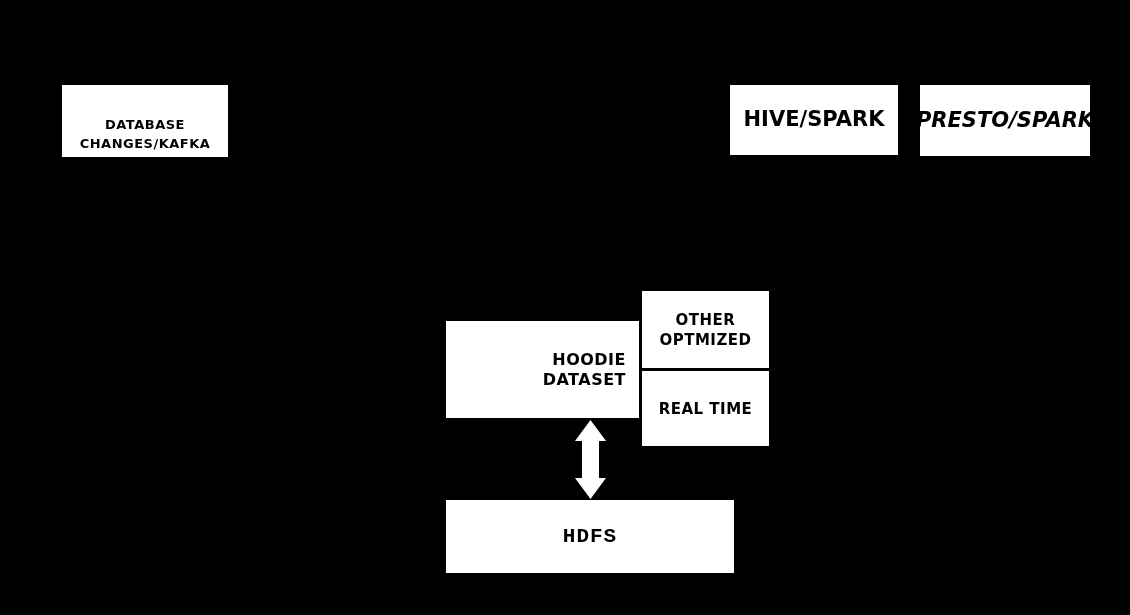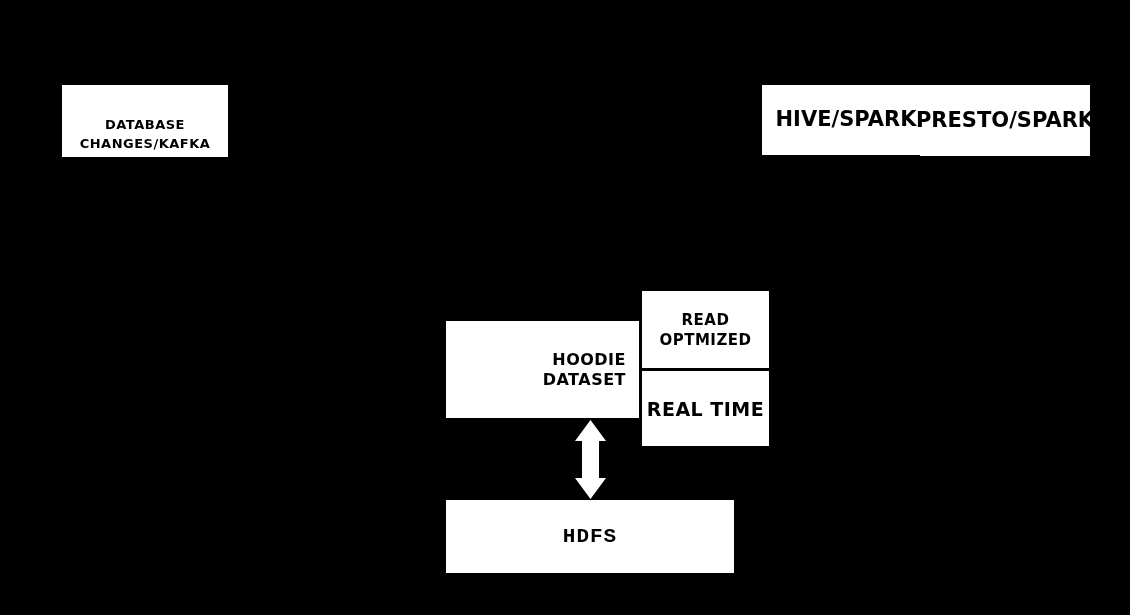--- a/index.html
+++ b/index.html
@@ -30,36 +30,36 @@
     white-space: pre-line;
     letter-spacing: 0.5px;
     line-height: 1.4;
   }
   
   #box-database-changes { left: 62px;  top: 85px; width: 166px; height: 72px; }
   #box-database-changes .label { font-size: 13px; line-height: 19px; margin-top: 44px; }
   #box-other-hoodie     { left: 281px; top: 85px; width: 169px; height: 71px; }
   #box-other-hoodie .label { font-size: 13px; line-height: 19px; }
   
-  #box-hive-spark   { left: 730px; top: 85px; width: 168px; height: 70px; margin-left: 32px; }
+  #box-hive-spark   { left: 730px; top: 85px; width: 168px; height: 70px; }
   #box-hive-spark .label { font-size: 21px; letter-spacing: 0; }
   #box-presto-spark { left: 920px; top: 85px; width: 170px; height: 71px; }
-  #box-presto-spark .label { font-size: 21px; letter-spacing: 0; }
+  #box-presto-spark .label { font-size: 21px; letter-spacing: 0; font-style: italic; }
   
   #box-hoodie-dataset {
     left: 446px; top: 321px; width: 193px; height: 97px;
     justify-content: flex-end;
     padding-right: 13px;
   }
   #box-hoodie-dataset .label { font-size: 16px; line-height: 20px; text-align: right; }
   
   #box-read-optimized { left: 642px; top: 291px; width: 127px; height: 77px; }
   #box-read-optimized .label { font-size: 15px; line-height: 20px; }
   #box-real-time      { left: 642px; top: 371px; width: 127px; height: 75px; }
-  #box-real-time .label { font-size: 19px; line-height: 20px; }
+  #box-real-time .label { font-size: 15px; line-height: 20px; }
   
   #box-hdfs { left: 446px; top: 500px; width: 288px; height: 73px; font-family: Liberation Mono, monospace; }
   #box-hdfs .label { font-size: 21px; letter-spacing: 1px; }
   
   #hdfs-sync-arrow {
     position: absolute;
     left: 575px;
     top: 420px;
     width: 31px;
     height: 79px;
@@ -84,21 +84,21 @@
   <div class="box" id="box-presto-spark">
     <span class="label">PRESTO/SPARK</span>
   </div>
 
   <div class="box" id="box-hoodie-dataset">
     <span class="label">HOODIE
 DATASET</span>
   </div>
 
   <div class="box" id="box-read-optimized">
-    <span class="label">READ
+    <span class="label">OTHER
 OPTMIZED</span>
   </div>
 
   <div class="box" id="box-real-time">
     <span class="label">REAL TIME</span>
   </div>
 
   <div class="box" id="box-hdfs">
     <span class="label">HDFS</span>
   </div>

